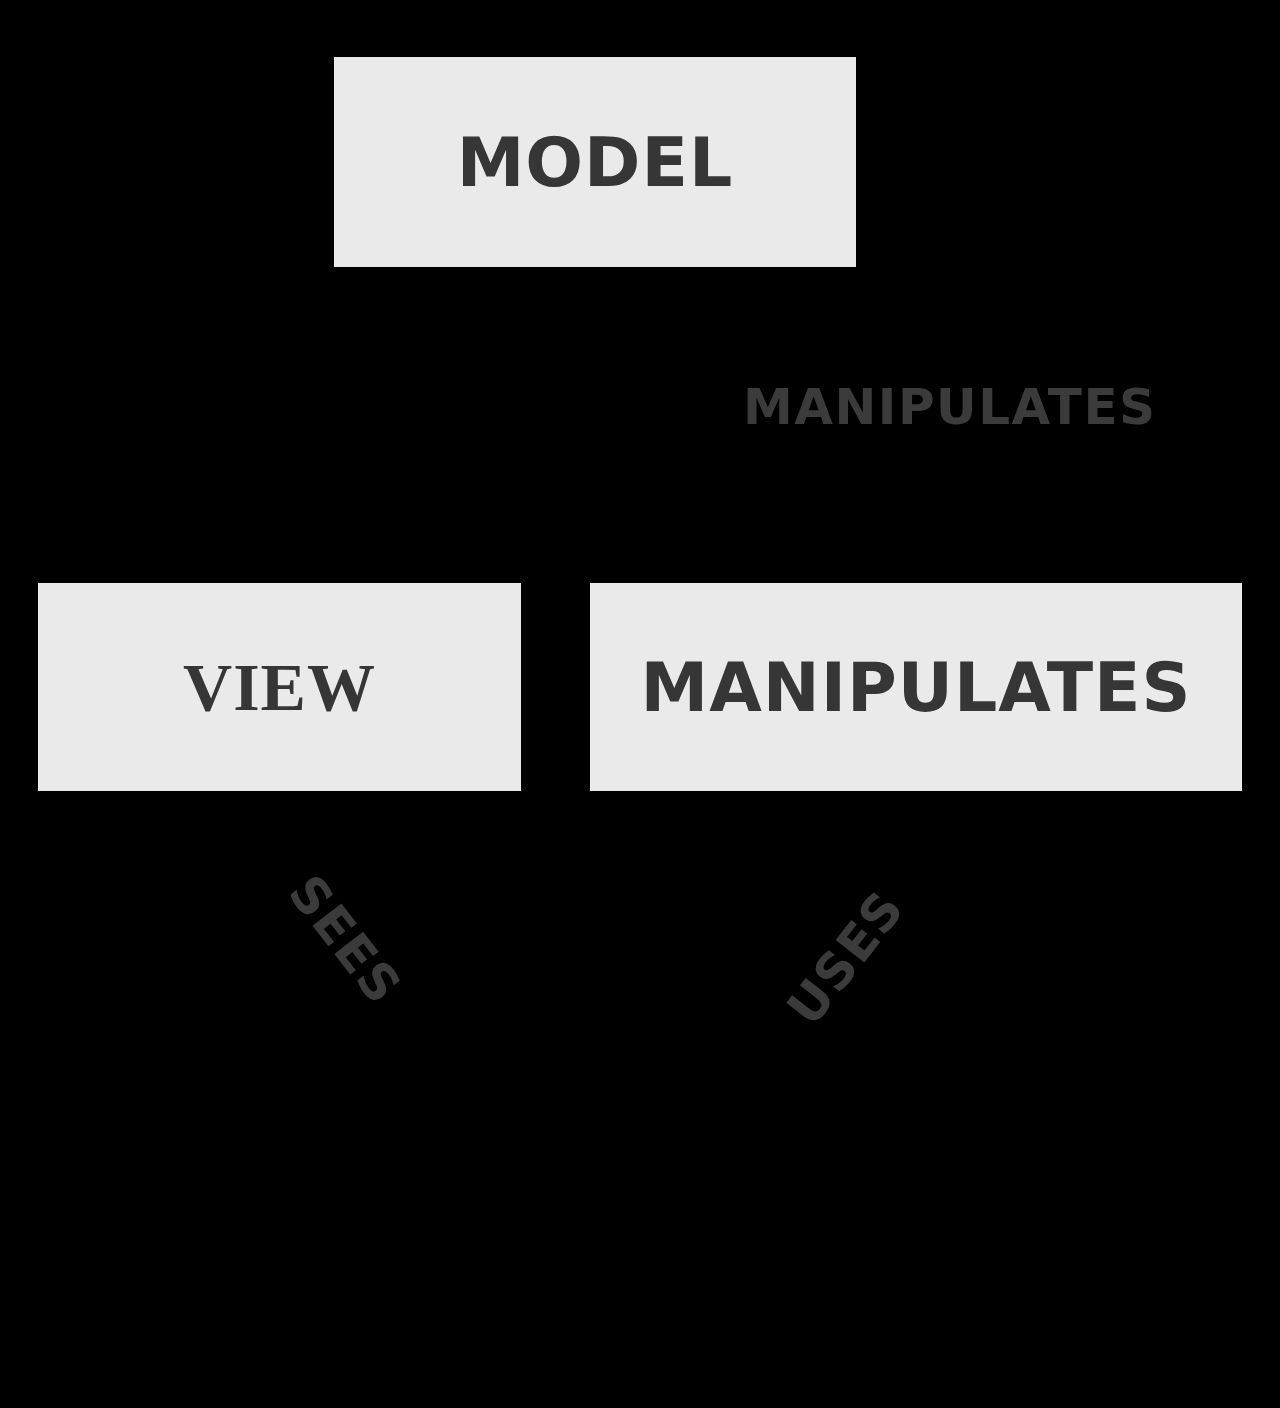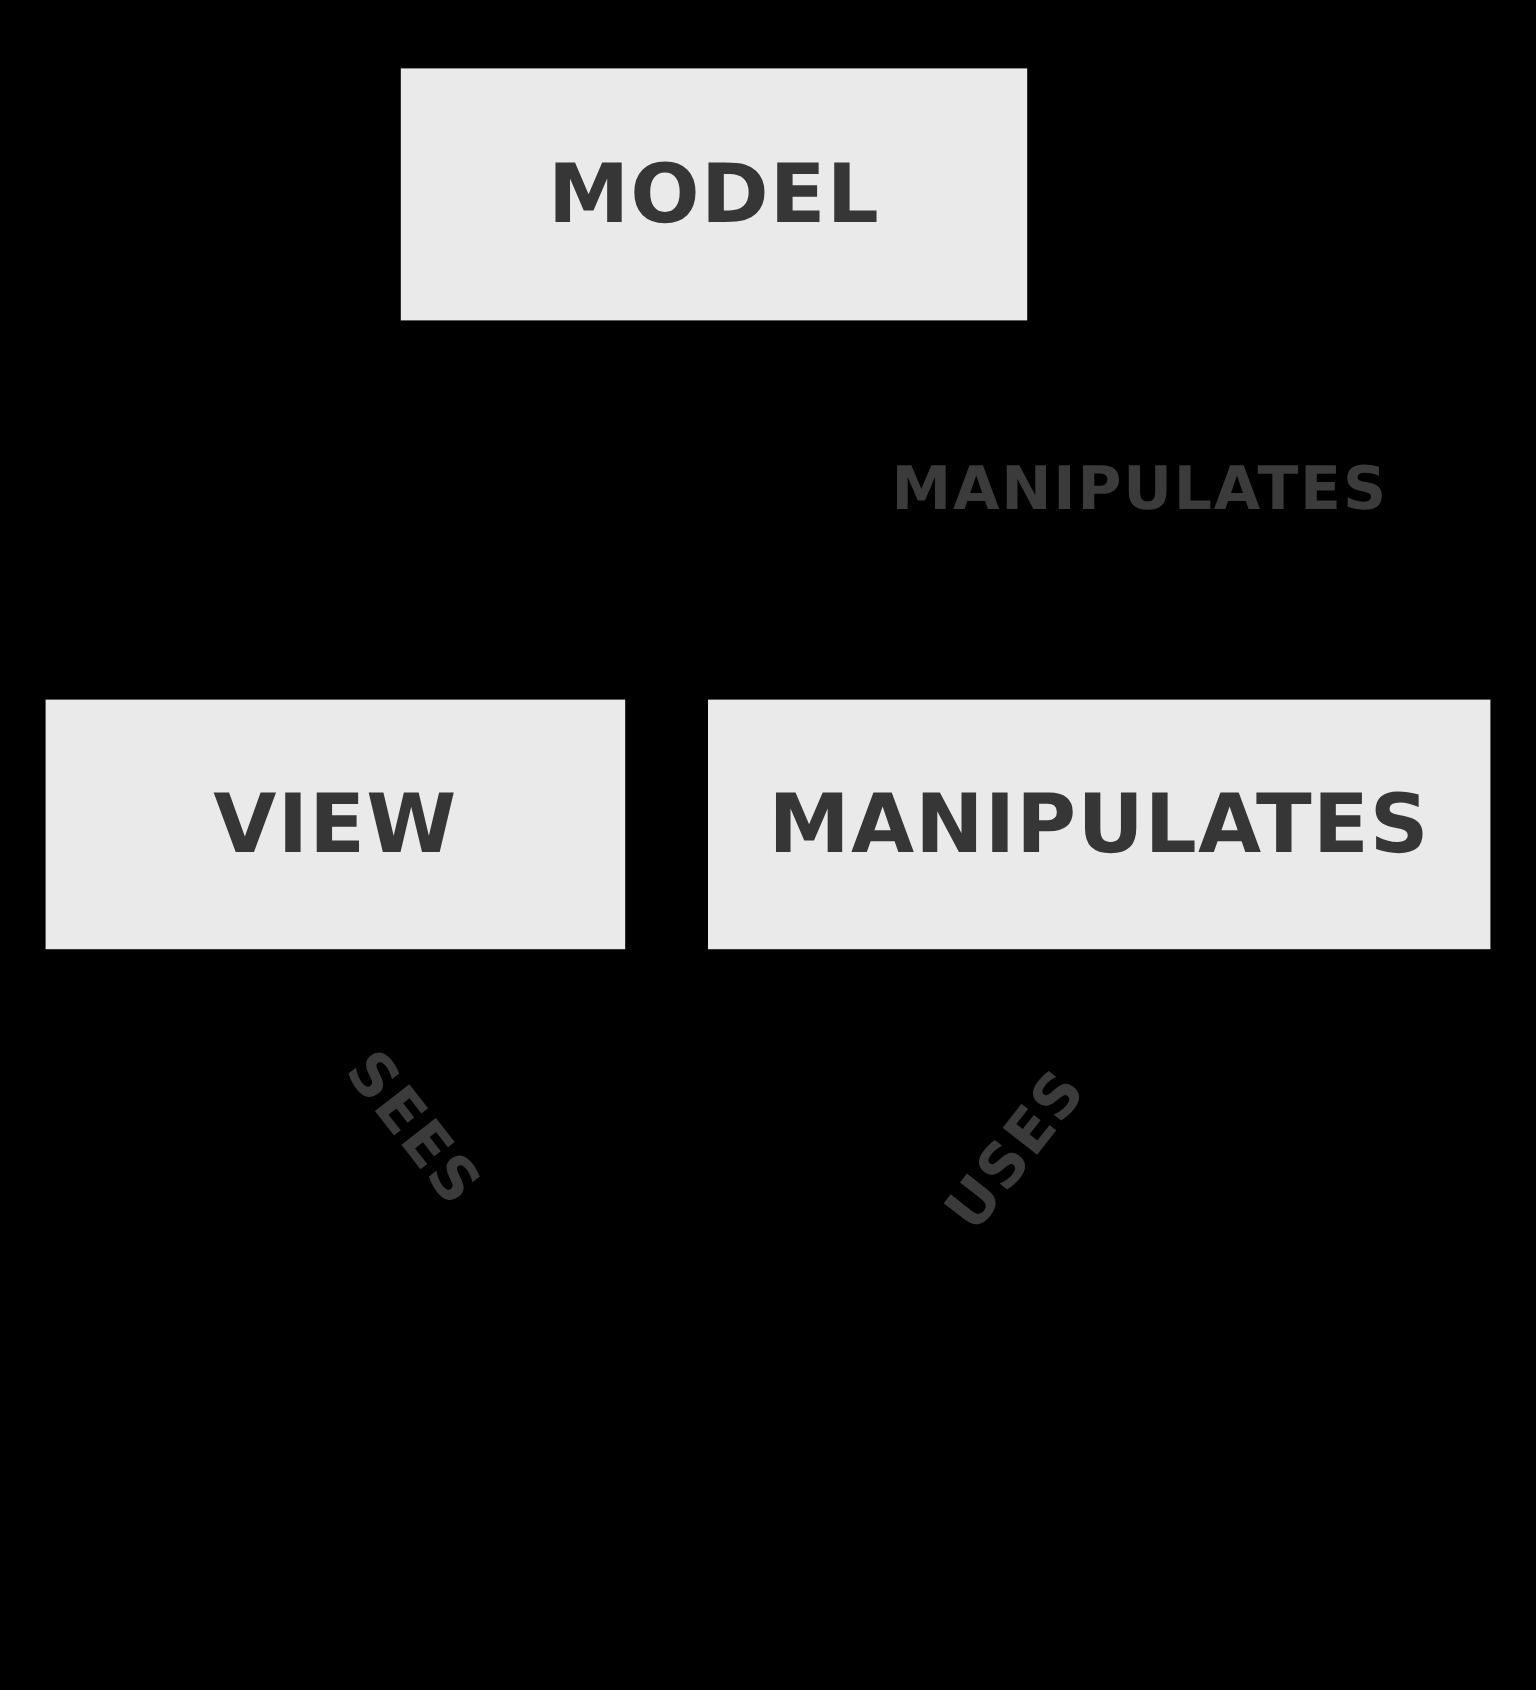--- a/index.html
+++ b/index.html
@@ -24,21 +24,21 @@
     font-weight: bold;
     font-size: 68px;
     letter-spacing: 1px;
     color: #363636;
     user-select: none;
   }
   .node.circle {
     border-radius: 50%;
   }
   #node-model      { left: 334px; top: 57px;  width: 522px; height: 210px; }
-  #node-view       { left: 38px;  top: 583px; width: 483px; height: 208px; }
+  #node-view       { left: 38px;  top: 583px; width: 483px; height: 208px; font-family: Liberation Serif, serif; }
   #node-controller { left: 590px; top: 583px; width: 652px; height: 208px; }
   #node-user       { left: 443px; top: 1042px; width: 310px; height: 310px; }
 
   .edge-label {
     position: absolute;
     font-weight: bold;
     font-size: 50px;
     letter-spacing: 1.5px;
     color: #3b3b3b;
     white-space: nowrap;

